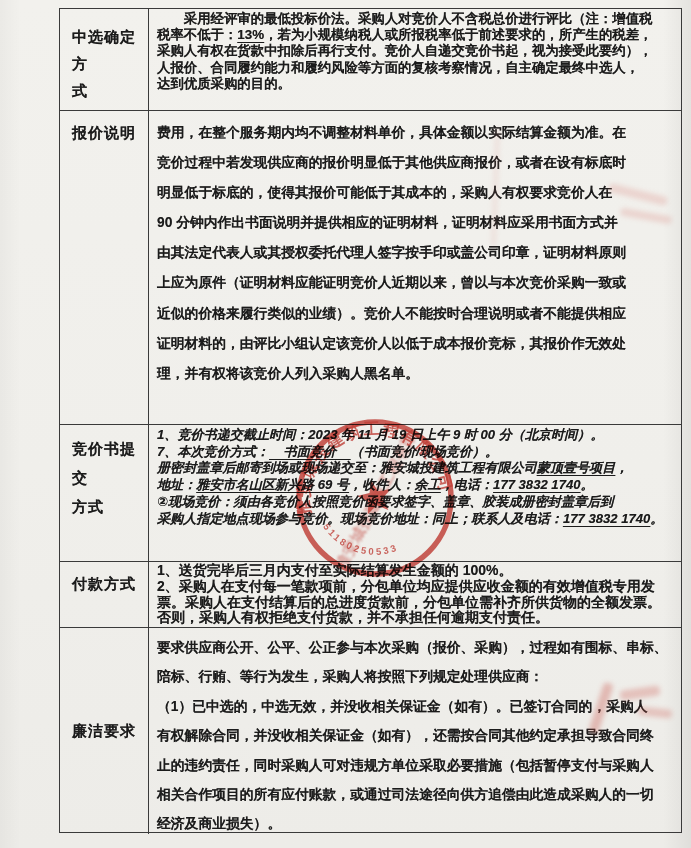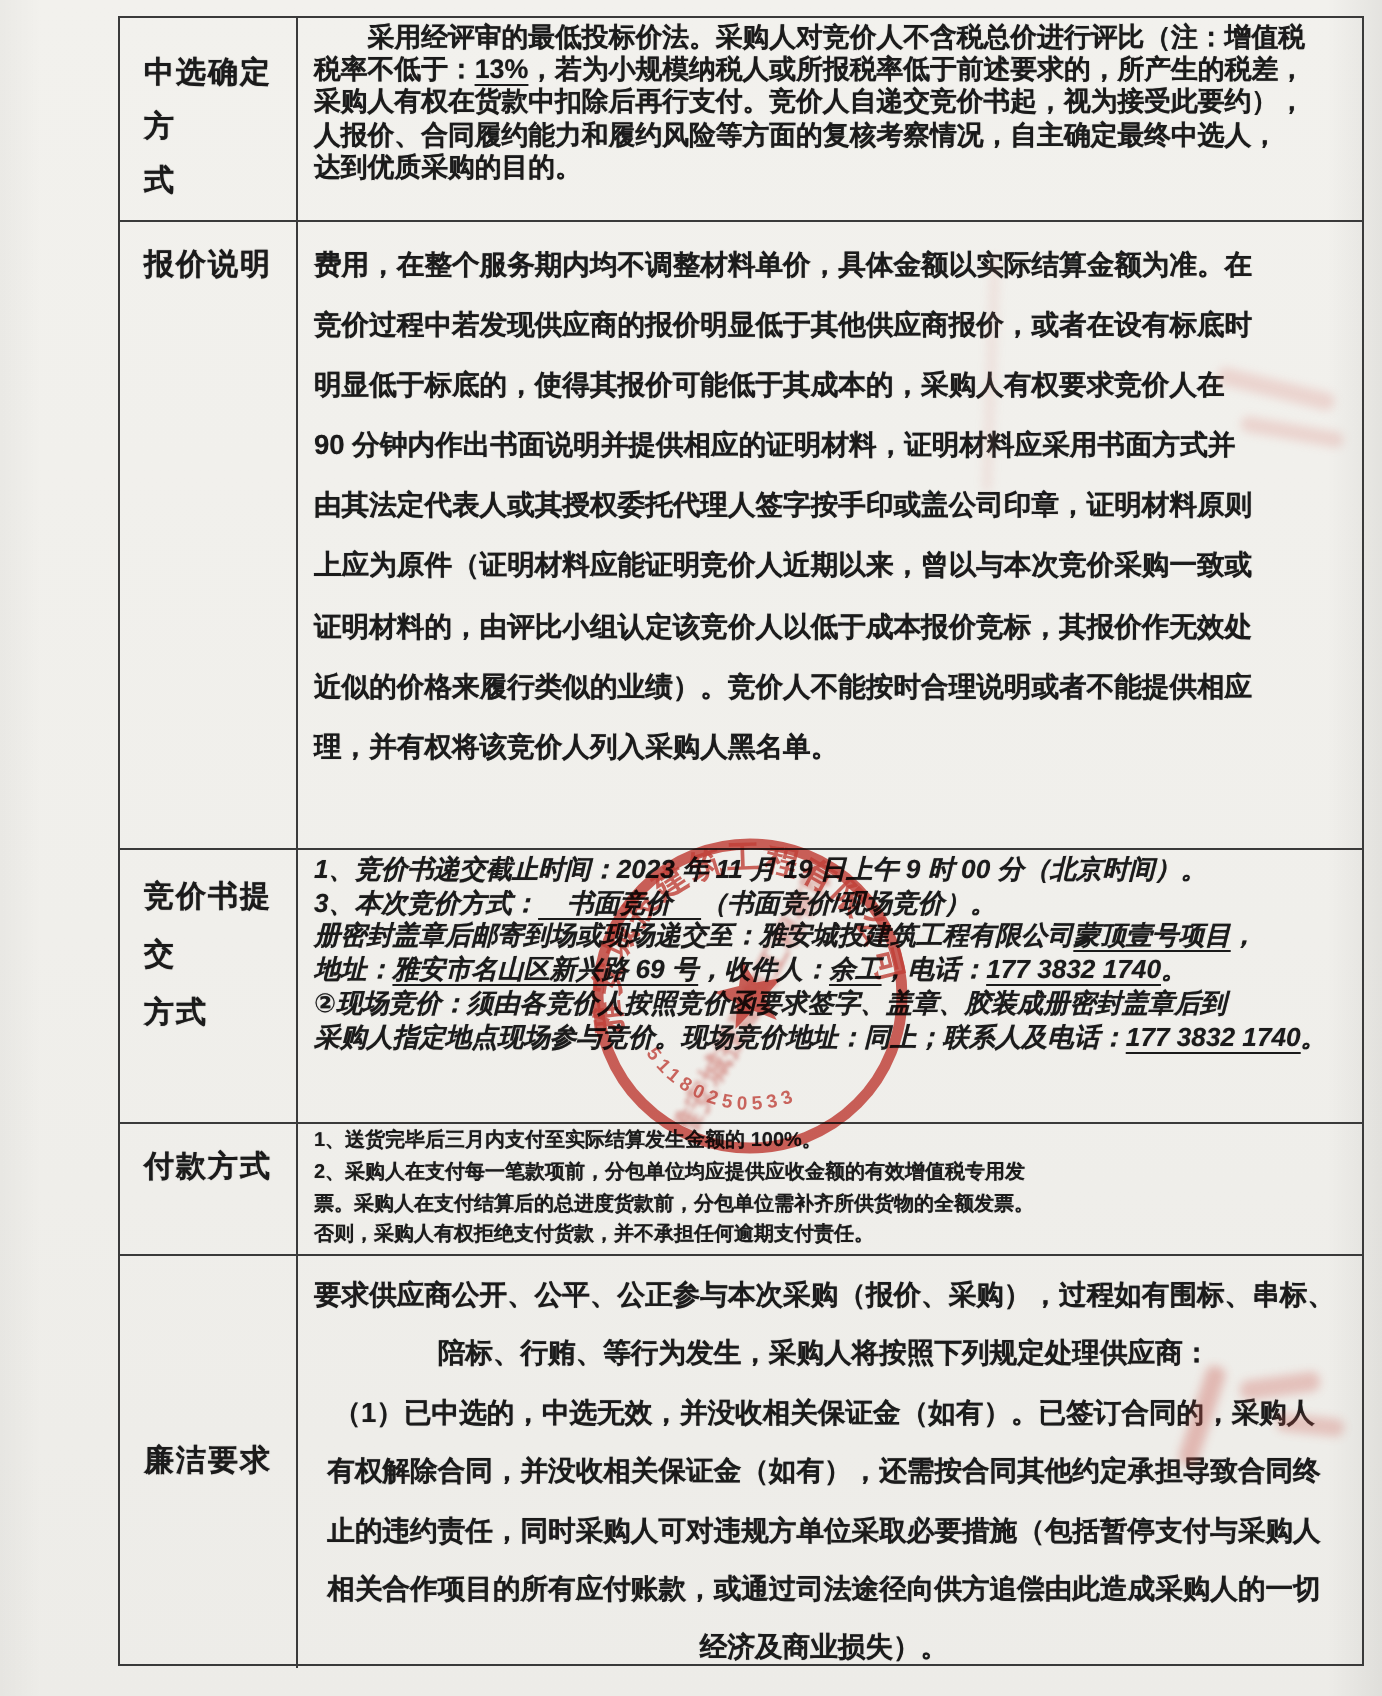--- a/index.html
+++ b/index.html
@@ -35,22 +35,22 @@
   }
   .cline{white-space:nowrap;}
   .u{text-decoration:underline;text-underline-offset:3px;text-decoration-thickness:1.4px;}
 
   
   .r0{height:101px;} .r0 .content{font-size:13.4px;} .r0 .cline{line-height:16.2px;}
   .r0 .label{padding-top:14px;} .r0 .lab-line{line-height:27px;}
   .r1{height:314px;justify-content:space-between;} .r1 .content{font-size:13.8px;padding-top:7px;} .r1 .cline{line-height:30.1px;}
   .r2{height:137px;} .r2 .content{font-size:13.1px;padding-top:2px;} .r2 .cline{line-height:16.7px;font-style:italic;}
   .r2 .label{padding-top:9px;} .r2 .lab-line{line-height:29px;}
-  .r3{height:66px;}  .r3 .content{font-size:10px;padding-top:1px;} .r3 .cline{line-height:15.8px;}
-  .r4{height:207px;} .r4 .content{font-size:13.8px;padding-top:5px;} .r4 .cline{line-height:29.4px;text-align:center;}
+  .r3{height:66px;}  .r3 .content{font-size:14px;padding-top:1px;} .r3 .cline{line-height:15.8px;}
+  .r4{height:207px;} .r4 .content{font-size:13.8px;padding-top:5px;} .r4 .cline{line-height:29.4px;}
   .r4 .label{justify-content:center;padding-top:0;}
   .lab-line{line-height:24px;}
 
   
   .stamp{
     position:absolute;left:290px;top:413px;width:170px;height:170px;
     mix-blend-mode:multiply;opacity:0.88;pointer-events:none;
   }
   .stamp svg{filter:blur(0.3px);}
 
@@ -90,33 +90,33 @@
         <div class="label">
           <div class="lab-line">报价说明</div>
         </div>
         <div class="content">
           <div class="cline"><span>费用，在整个服务期内均不调整材料单价，具体金额以实际结算金额为准。在</span></div>
           <div class="cline"><span>竞价过程中若发现供应商的报价明显低于其他供应商报价，或者在设有标底时</span></div>
           <div class="cline"><span>明显低于标底的，使得其报价可能低于其成本的，采购人有权要求竞价人在</span></div>
           <div class="cline"><span>90 分钟内作出书面说明并提供相应的证明材料，证明材料应采用书面方式并</span></div>
           <div class="cline"><span>由其法定代表人或其授权委托代理人签字按手印或盖公司印章，证明材料原则</span></div>
           <div class="cline"><span>上应为原件（证明材料应能证明竞价人近期以来，曾以与本次竞价采购一致或</span></div>
+          <div class="cline"><span>近似的价格来履行类似的业绩）。竞价人不能按时合理说明或者不能提供相应</span></div>
           <div class="cline"><span>证明材料的，由评比小组认定该竞价人以低于成本报价竞标，其报价作无效处</span></div>
-          <div class="cline"><span>近似的价格来履行类似的业绩）。竞价人不能按时合理说明或者不能提供相应</span></div>
           <div class="cline"><span>理，并有权将该竞价人列入采购人黑名单。</span></div>
         </div>
       </div>
       <div class="row r2">
         <div class="label">
           <div class="lab-line">竞价书提交</div>
           <div class="lab-line">方式</div>
         </div>
         <div class="content">
           <div class="cline"><span>1、竞价书递交截止时间：2023 年 11 月 19 日上午 9 时 00 分（北京时间）。</span></div>
-          <div class="cline"><span>3、本次竞价方式：</span><span class="u">&nbsp;&nbsp;&nbsp;&nbsp;书面竞价&nbsp;&nbsp;&nbsp;&nbsp;</span><span>（书面竞价/现场竞价）。</span></div>
+          <div class="cline"><span>7、本次竞价方式：</span><span class="u">&nbsp;&nbsp;&nbsp;&nbsp;书面竞价&nbsp;&nbsp;&nbsp;&nbsp;</span><span>（书面竞价/现场竞价）。</span></div>
           <div class="cline"><span>册密封盖章后邮寄到场或现场递交至：雅安城投建筑工程有限公司</span><span class="u">蒙顶壹号项目</span><span>，</span></div>
           <div class="cline"><span>地址：</span><span class="u">雅安市名山区新兴路 69 号</span><span>，收件人：</span><span class="u">余工</span><span>，电话：</span><span class="u">177 3832 1740</span><span>。</span></div>
           <div class="cline"><span>②现场竞价：须由各竞价人按照竞价函要求签字、盖章、胶装成册密封盖章后到</span></div>
           <div class="cline"><span>采购人指定地点现场参与竞价。现场竞价地址：同上；联系人及电话：</span><span class="u">177 3832 1740</span><span>。</span></div>
         </div>
       </div>
       <div class="row r3">
         <div class="label">
           <div class="lab-line">付款方式</div>
         </div>

